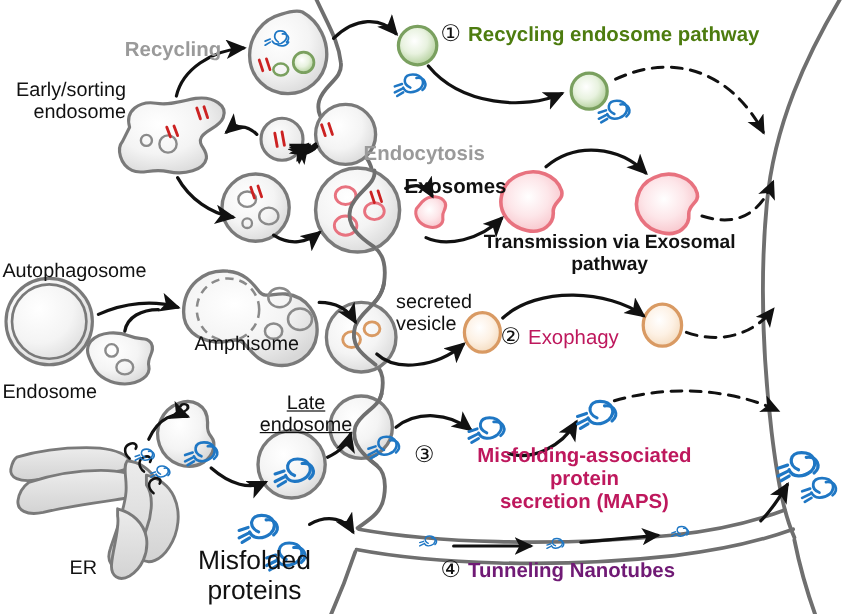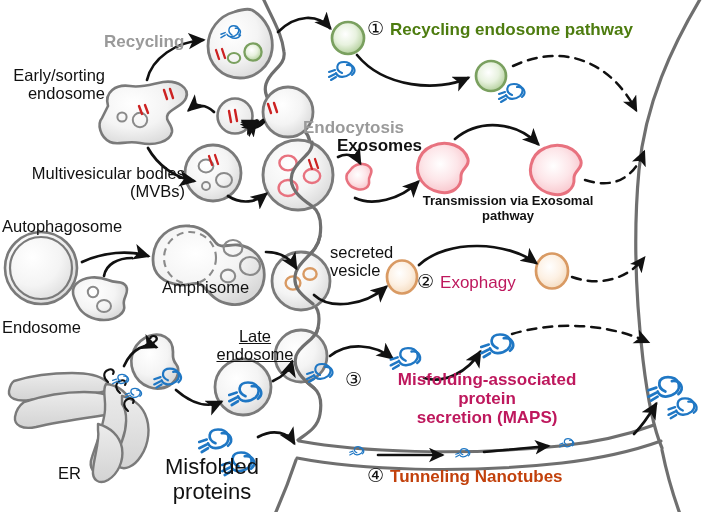--- a/index.html
+++ b/index.html
@@ -6,21 +6,21 @@
   body{width:710px;height:512px;overflow:hidden;
        font-family:"Liberation Sans","DejaVu Sans",sans-serif;}
   #stage{position:relative;width:710px;height:512px;background:#fff;}
   svg.layer{position:absolute;left:0;top:0;width:710px;height:512px;}
   .lbl{position:absolute;white-space:pre;line-height:1.12;}
   .lbl.blk{color:#111111;}
   .lbl.gry{color:#9a9a9a;font-weight:bold;}
   .lbl.grn{color:#4d7c0f;font-weight:bold;}
   .lbl.orn{color:#be185d;font-weight:normal;}
   .lbl.blu{color:#be185d;font-weight:bold;}
-  .lbl.red{color:#c2410c;font-weight:bold;}
+  .lbl.red{color:#701a75;font-weight:bold;}
   .b{font-weight:bold;}
   .ctr{text-align:center;}
   .rgt{text-align:right;}
 </style>
 </head>
 <body>
 
 <div id="stage">
 
   <svg class="layer" viewBox="0 0 710 512">
@@ -383,26 +383,24 @@
     </g>
   </svg>
 
   <div class="lbl gry" style="left: 104px; top: 32px; font-size: 17px; white-space: pre-line;">Recycling</div>
 
   <div class="lbl gry" style="left: 303px; top: 88px; font-size: 17px; white-space: pre-line; margin-top: 30px;">Endocytosis</div>
 
   <div class="lbl blk rgt" style="left: 0px; top: 66px; width: 105px; font-size: 16.5px; white-space: pre-line;">Early/sorting
 endosome</div>
 
-  <div class="lbl blk rgt" style="left: 0px; top: 164px; width: 185px; font-size: 16.5px; white-space: pre-line;">Multivesicular bodies
-(MVBs)</div>
-
-  <div class="lbl blk b" style="left: 337px; top: 136px; font-size: 17px; white-space: pre-line;">Exosomes</div>
-
-  <div class="lbl blk b ctr" style="left: 372px; top: 194px; width: 272px; font-size: 13px; white-space: pre-line;">Transmission via Exosomal
+
+  <div class="lbl blk b" style="left: 337px; top: 146px; font-size: 17px; white-space: pre-line;">Exosomes</div>
+
+  <div class="lbl blk b ctr" style="left: 372px; top: 194px; width: 272px; font-size: 16px; white-space: pre-line;">Transmission via Exosomal
 pathway</div>
 
   <div class="lbl blk" style="left: 2px; top: 217px; font-size: 16.5px; white-space: pre-line;">Autophagosome</div>
 
   <div class="lbl blk" style="left: 2px; top: 318px; font-size: 16.5px; white-space: pre-line;">Endosome</div>
 
   <div class="lbl blk" style="left: 162px; top: 278px; font-size: 16.5px; white-space: pre-line;">Amphisome</div>
 
   <div class="lbl blk ctr" style="left: 196px; top: 327px; width: 118px; font-size: 16.5px; white-space: pre-line; text-decoration: underline;">Late
 endosome</div>

